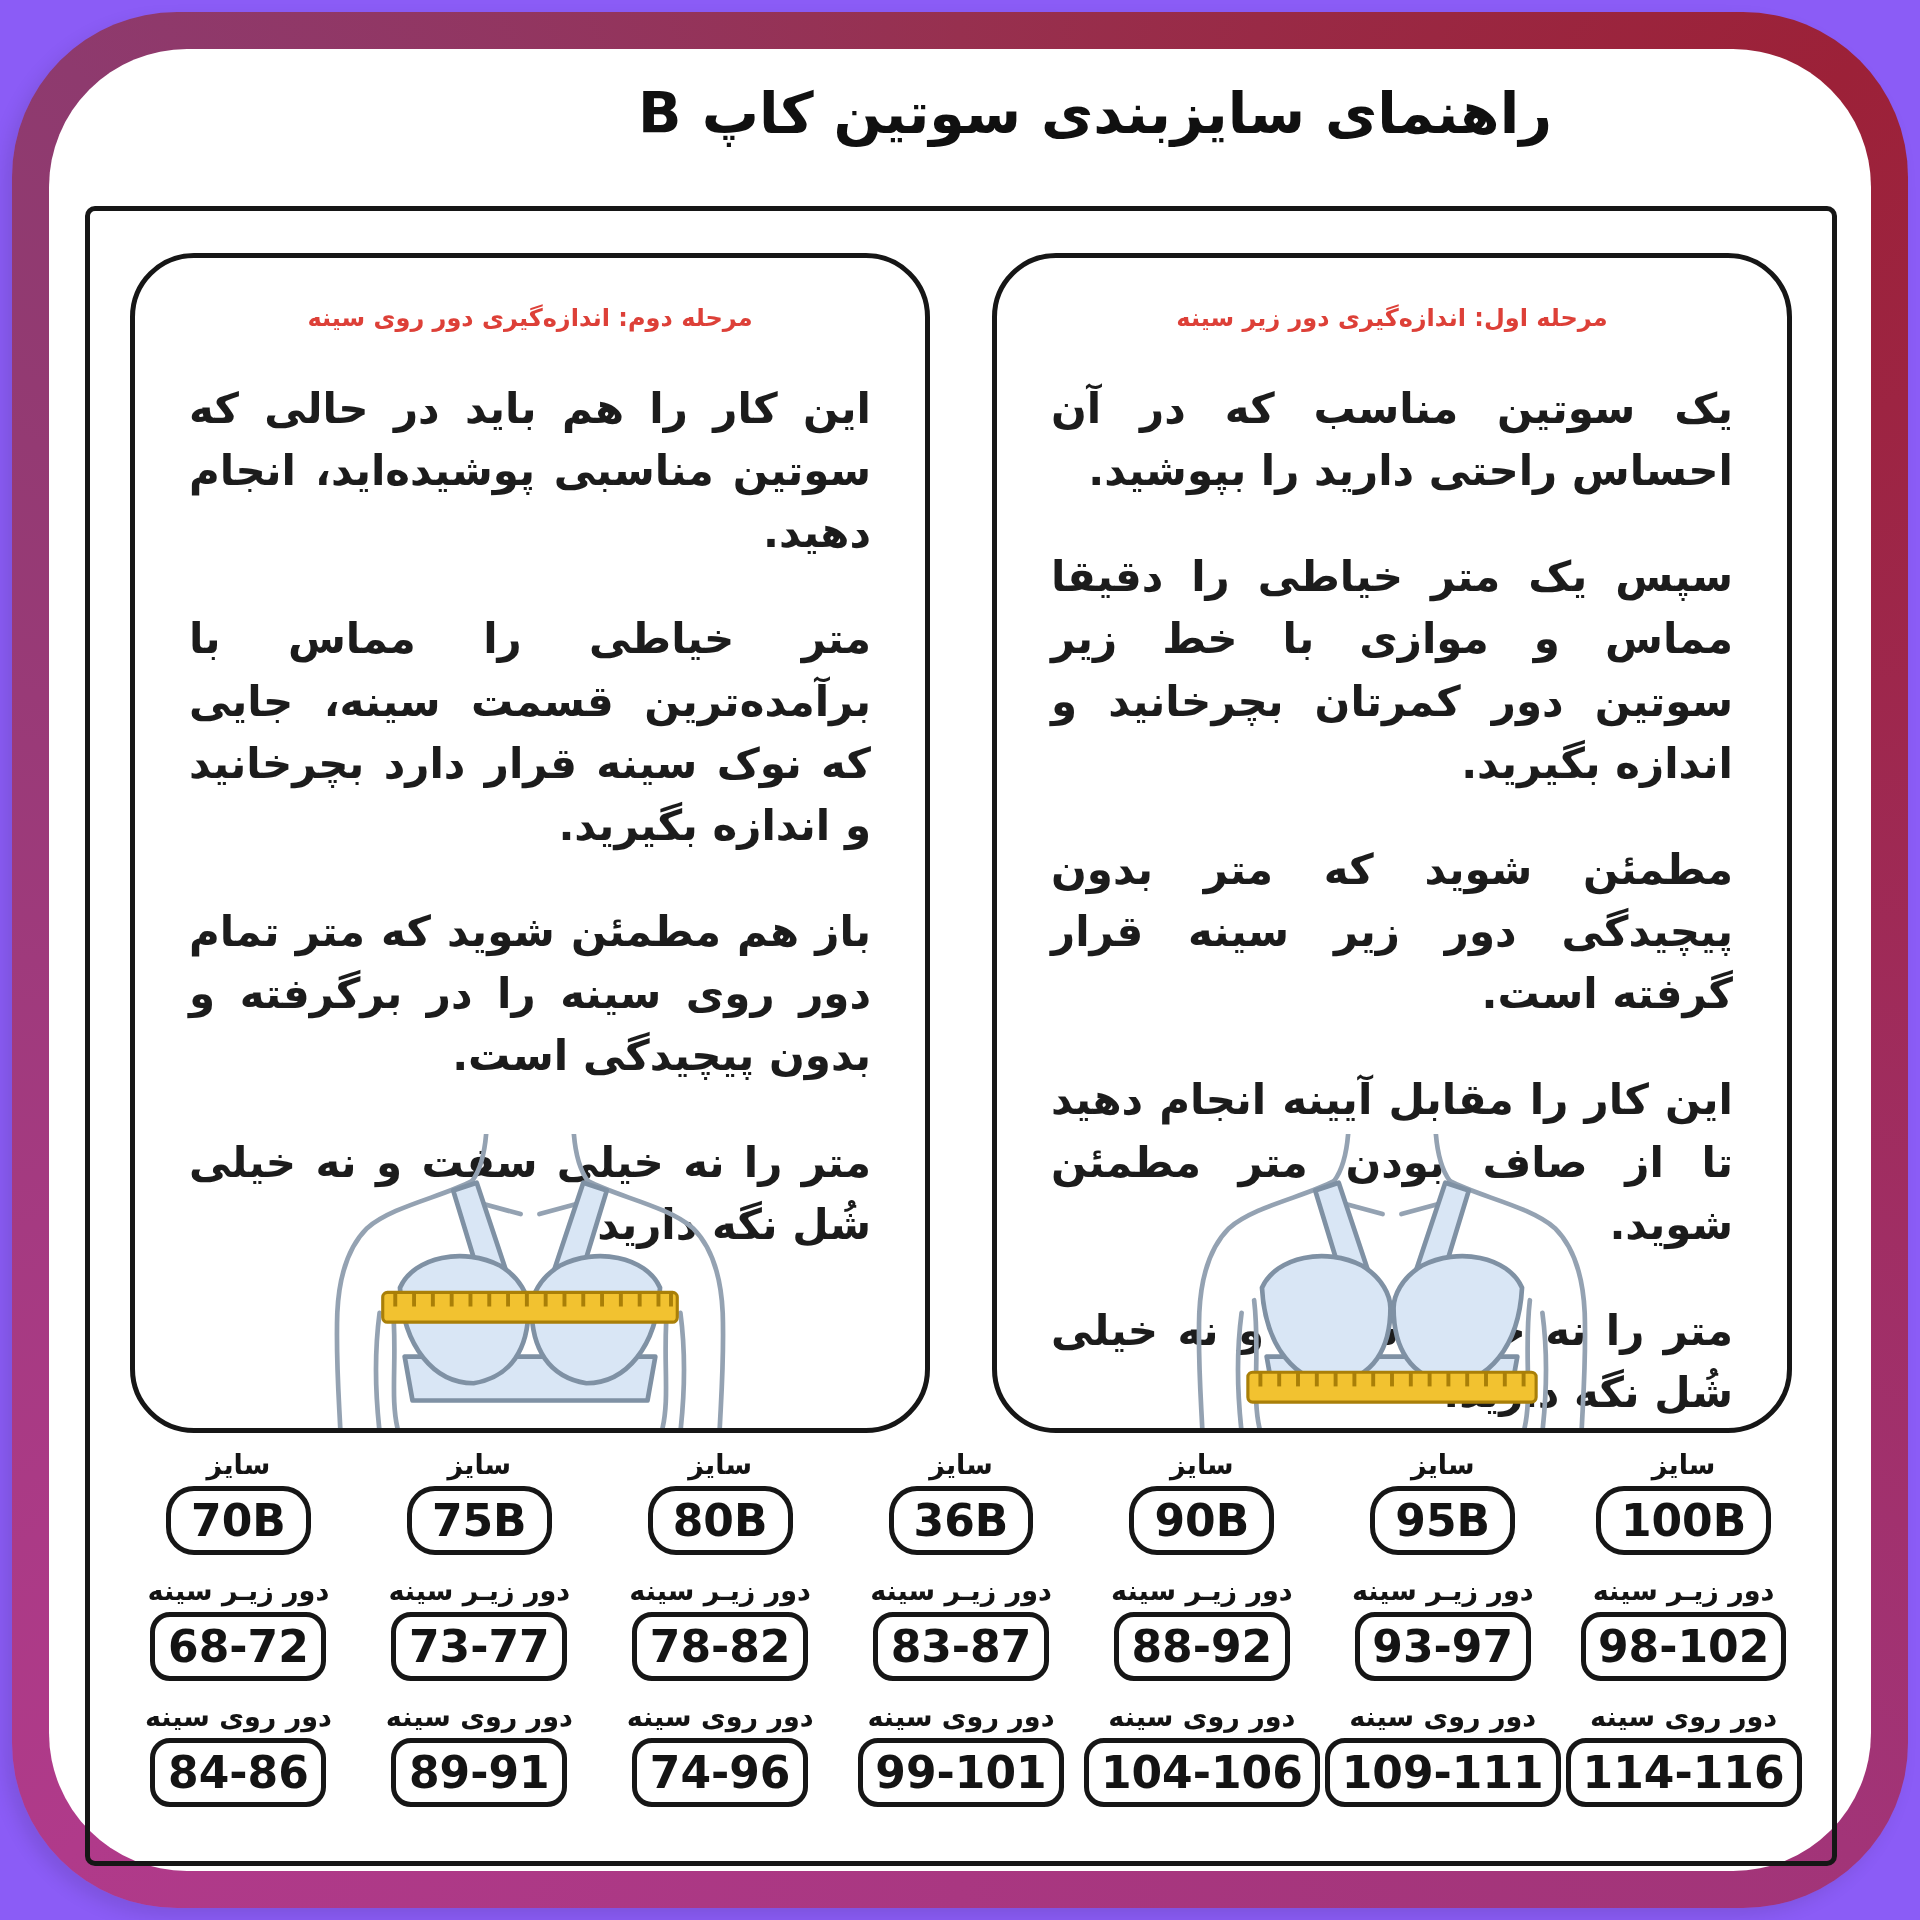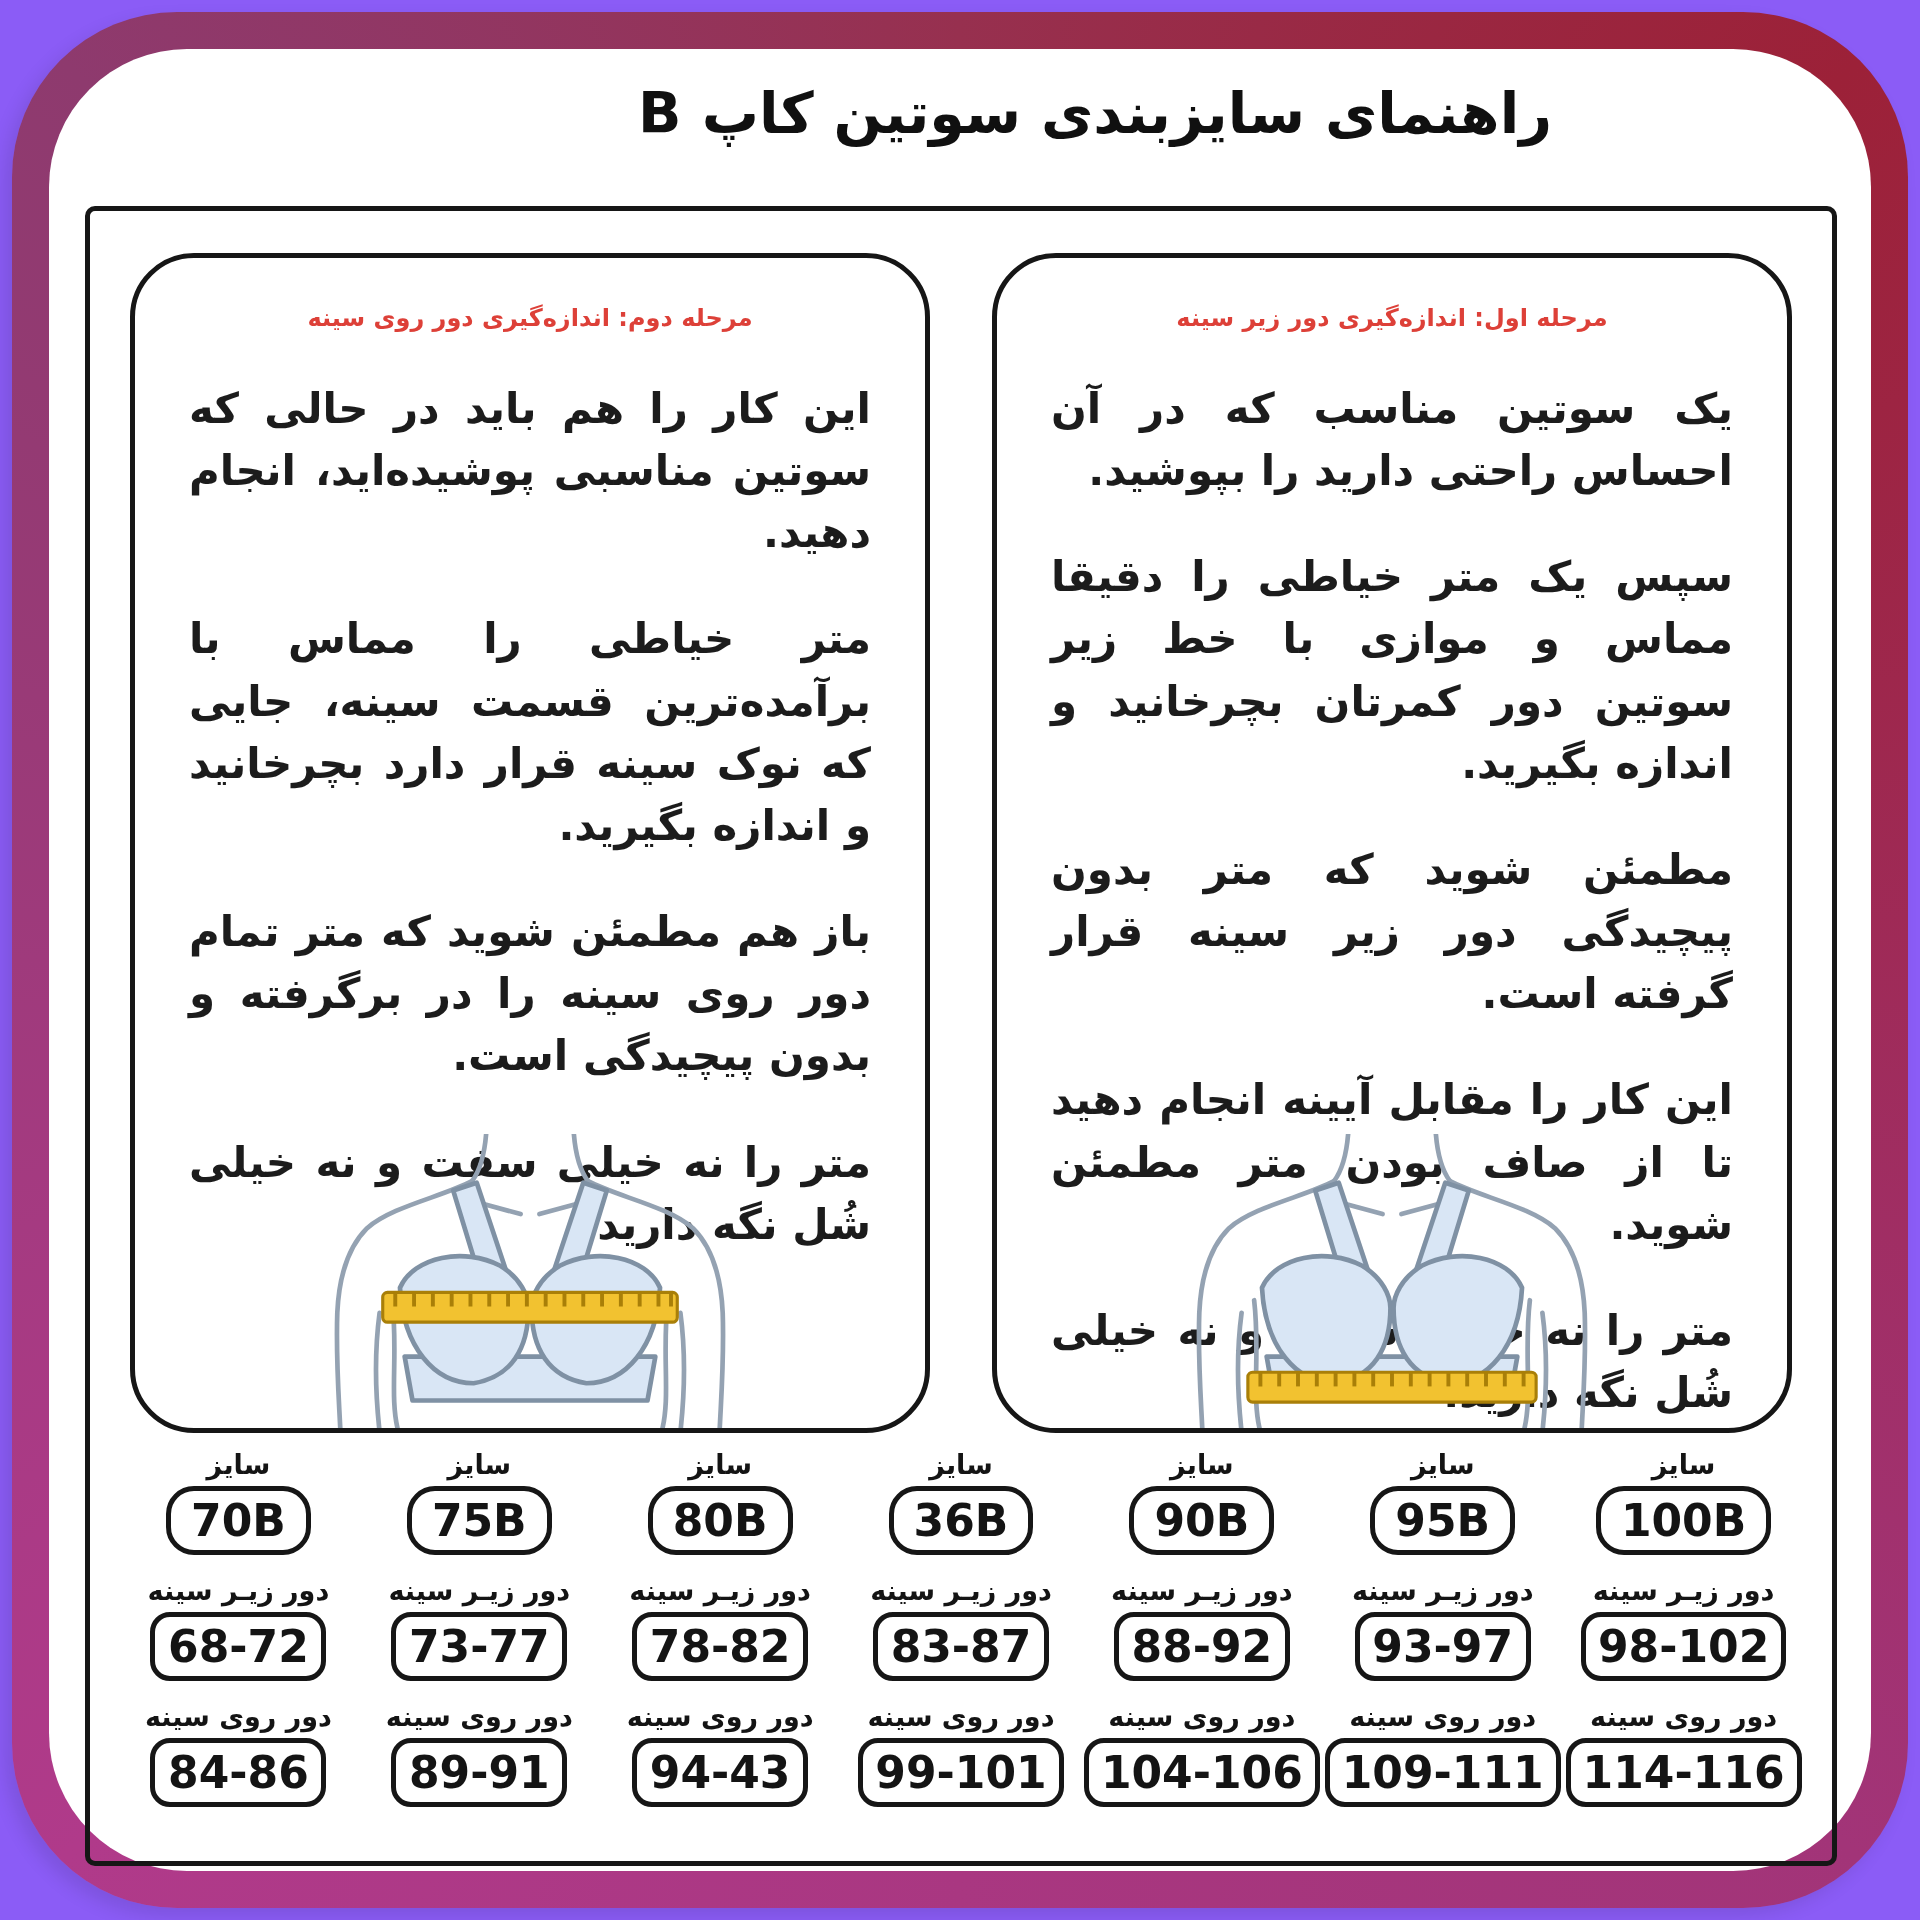--- a/index.html
+++ b/index.html
@@ -209,21 +209,21 @@
         <div class="cell-label">دور روی سینه</div>
         <div class="range-box">89-91</div>
       </div>
 
       <div class="size-col">
         <div class="cell-label first">سایز</div>
         <div class="size-box">80B</div>
         <div class="cell-label">دور زیـر سینه</div>
         <div class="range-box">78-82</div>
         <div class="cell-label">دور روی سینه</div>
-        <div class="range-box">94-43</div>
+        <div class="range-box">74-96</div>
       </div>
 
       <div class="size-col">
         <div class="cell-label first">سایز</div>
         <div class="size-box">36B</div>
         <div class="cell-label">دور زیـر سینه</div>
         <div class="range-box">83-87</div>
         <div class="cell-label">دور روی سینه</div>
         <div class="range-box">99-101</div>
       </div>

